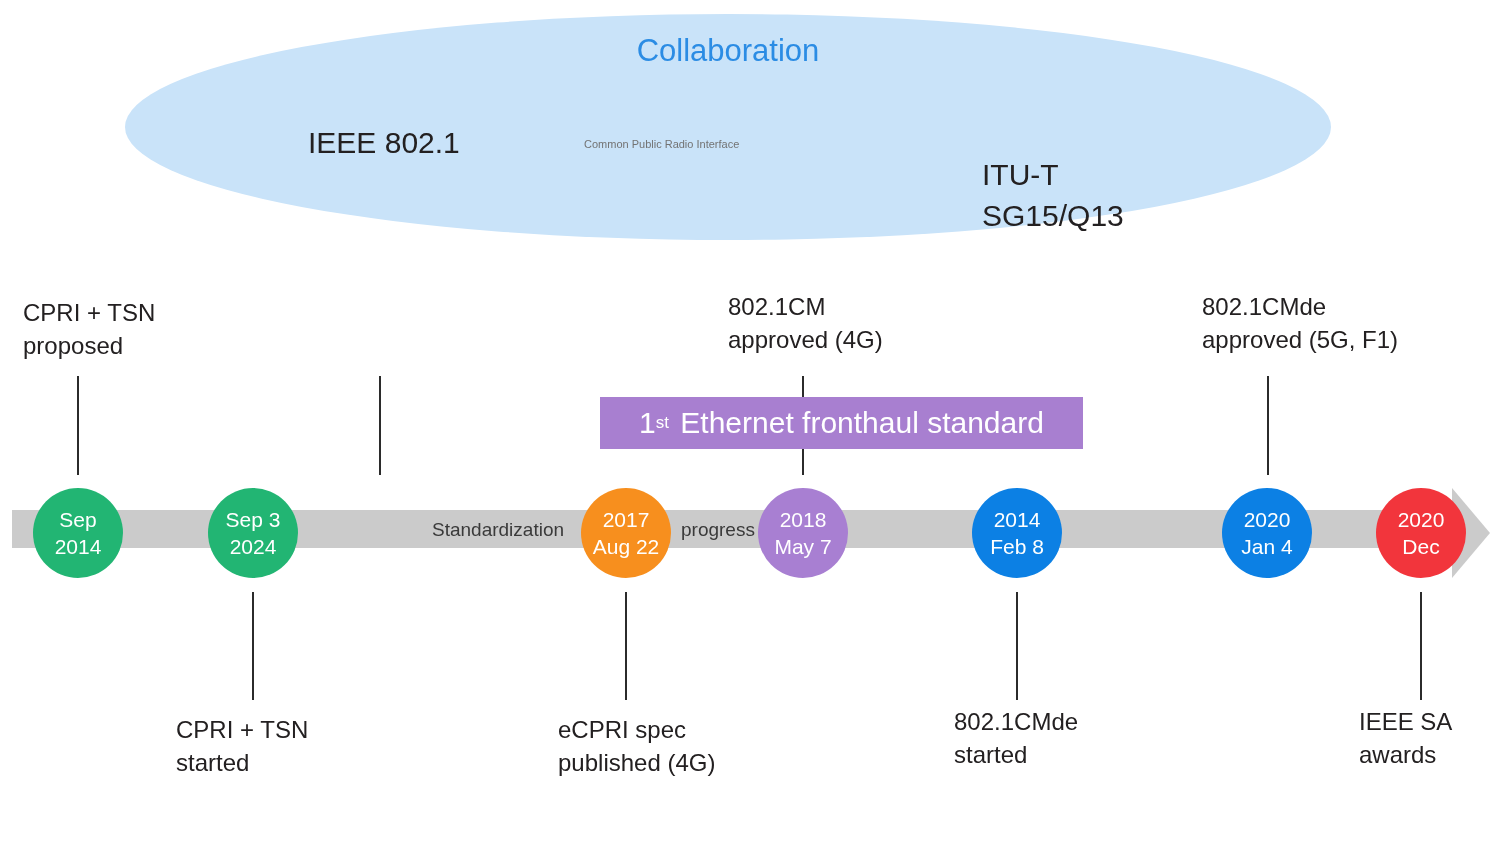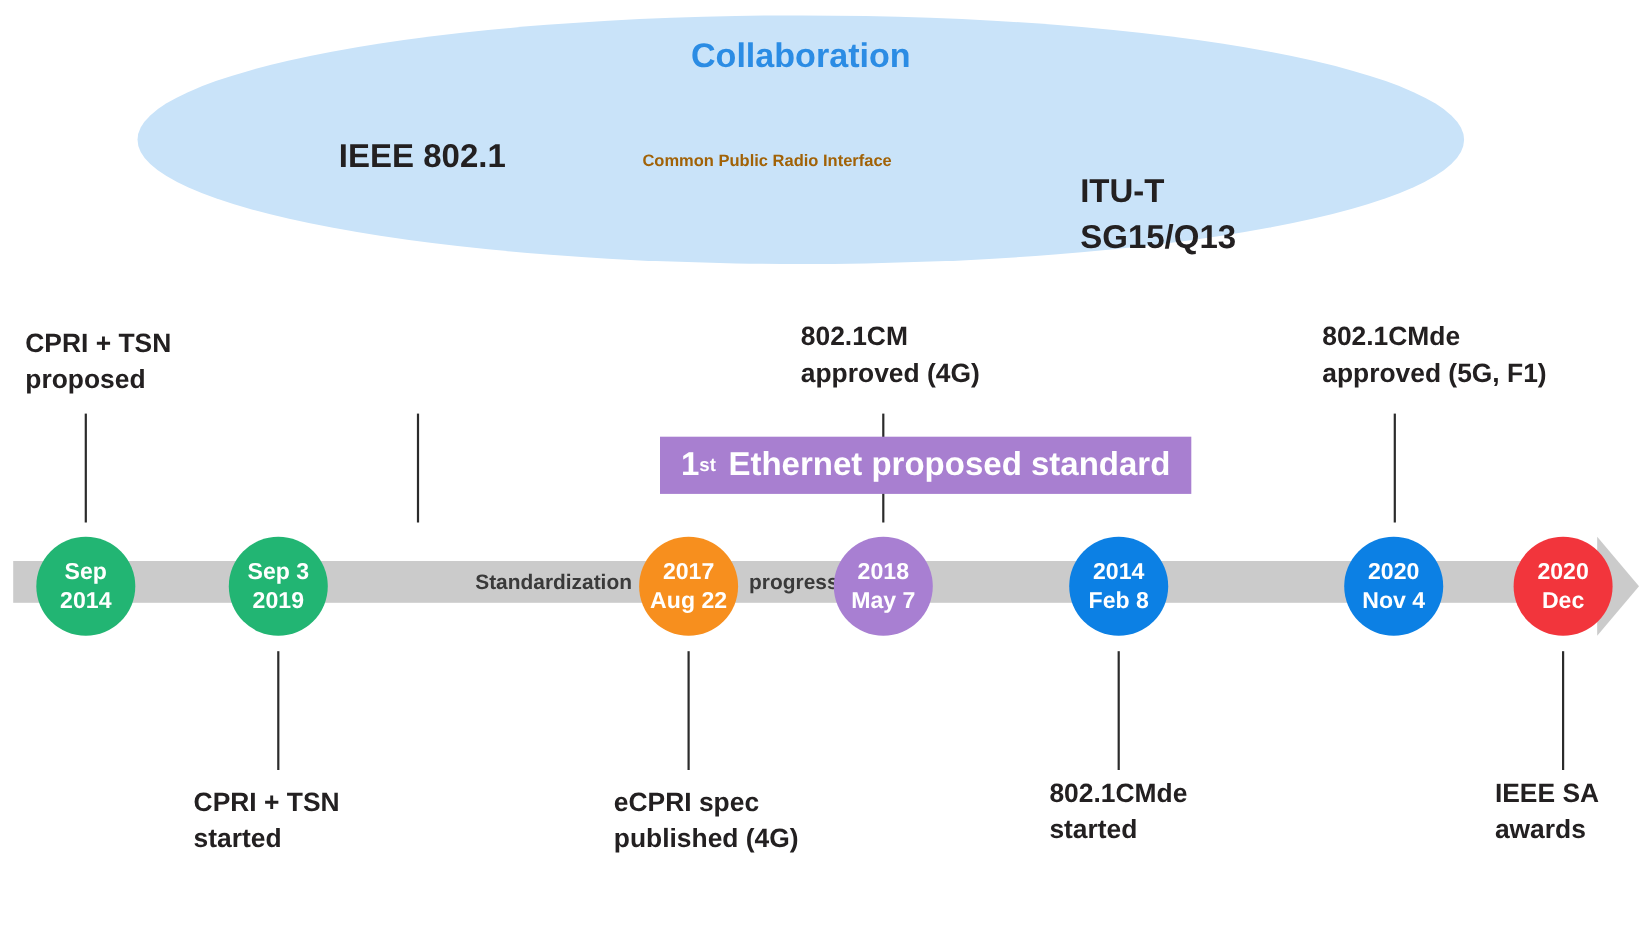--- a/index.html
+++ b/index.html
@@ -4,41 +4,40 @@
 <style>
   html, body { margin: 0; padding: 0; background: #ffffff; }
   .canvas {
     position: relative;
     width: 1500px;
     height: 844px;
     background: #ffffff;
     font-family: "Liberation Sans", sans-serif;
     overflow: hidden;
     color: #232021;
-    font-weight: bold;
   }
   
   .ellipse {
     position: absolute;
     left: 125px; top: 14px;
     width: 1206px; height: 226px;
     border-radius: 50%;
     z-index: 0;
   }
   .collab-title {
     position: absolute;
     left: 125px; top: 33px;
     width: 1206px;
     text-align: center;
     font-size: 31px;
     z-index: 1;
   }
   .org { position: absolute; z-index: 1; }
   .org-name { font-size: 30px; color: #232021; }
-  .org-sub  { font-size: 15px; color: #a16207; margin-top: 14px; text-align: center; }
+  .org-sub  { font-size: 11px; color: #737373; margin-top: 14px; text-align: center; }
   .pre { white-space: pre-line; margin-top: 32px; }
   .org-itut .org-name { line-height: 41px; }
   .org-ieee { left: 308px; top: 126px; }
   .org-cpri { left: 584px; top: 124px; }
   .org-itut { left: 982px; top: 122px; }
 
   
   .bar {
     position: absolute;
     left: 12px; top: 510px;
@@ -166,45 +165,45 @@
 published (4G)</div>
   <div class="ann" style="left:954px; top:705px">802.1CMde
 started</div>
   <div class="ann" style="left:1359px;top:705px">IEEE SA
 awards</div>
 
   <div class="banner" style="background-color: rgb(168, 127, 208);">
     <span>1</span>
       <sup>st</sup>
       <span class="sp"> </span>
-      <span>Ethernet proposed standard</span>
+      <span>Ethernet fronthaul standard</span>
   </div>
 
   <div class="circle" style="left: 33px; background-color: rgb(34, 181, 115);">
     <div>Sep</div>
     <div>2014</div>
   </div>
   <div class="circle" style="left: 208px; background-color: rgb(34, 181, 115);">
     <div>Sep 3</div>
-    <div>2019</div>
+    <div>2024</div>
   </div>
   <div class="circle" style="left: 581px; background-color: rgb(247, 143, 30);">
     <div>2017</div>
     <div>Aug 22</div>
   </div>
   <div class="circle" style="left: 758px; background-color: rgb(168, 127, 210);">
     <div>2018</div>
     <div>May 7</div>
   </div>
   <div class="circle" style="left: 972px; background-color: rgb(12, 128, 228);">
     <div>2014</div>
     <div>Feb 8</div>
   </div>
   <div class="circle" style="left: 1222px; background-color: rgb(12, 128, 228);">
     <div>2020</div>
-    <div>Nov 4</div>
+    <div>Jan 4</div>
   </div>
   <div class="circle" style="left: 1376px; background-color: rgb(242, 53, 60);">
     <div>2020</div>
     <div>Dec</div>
   </div>
 
 </div>
 
 </body></html>

